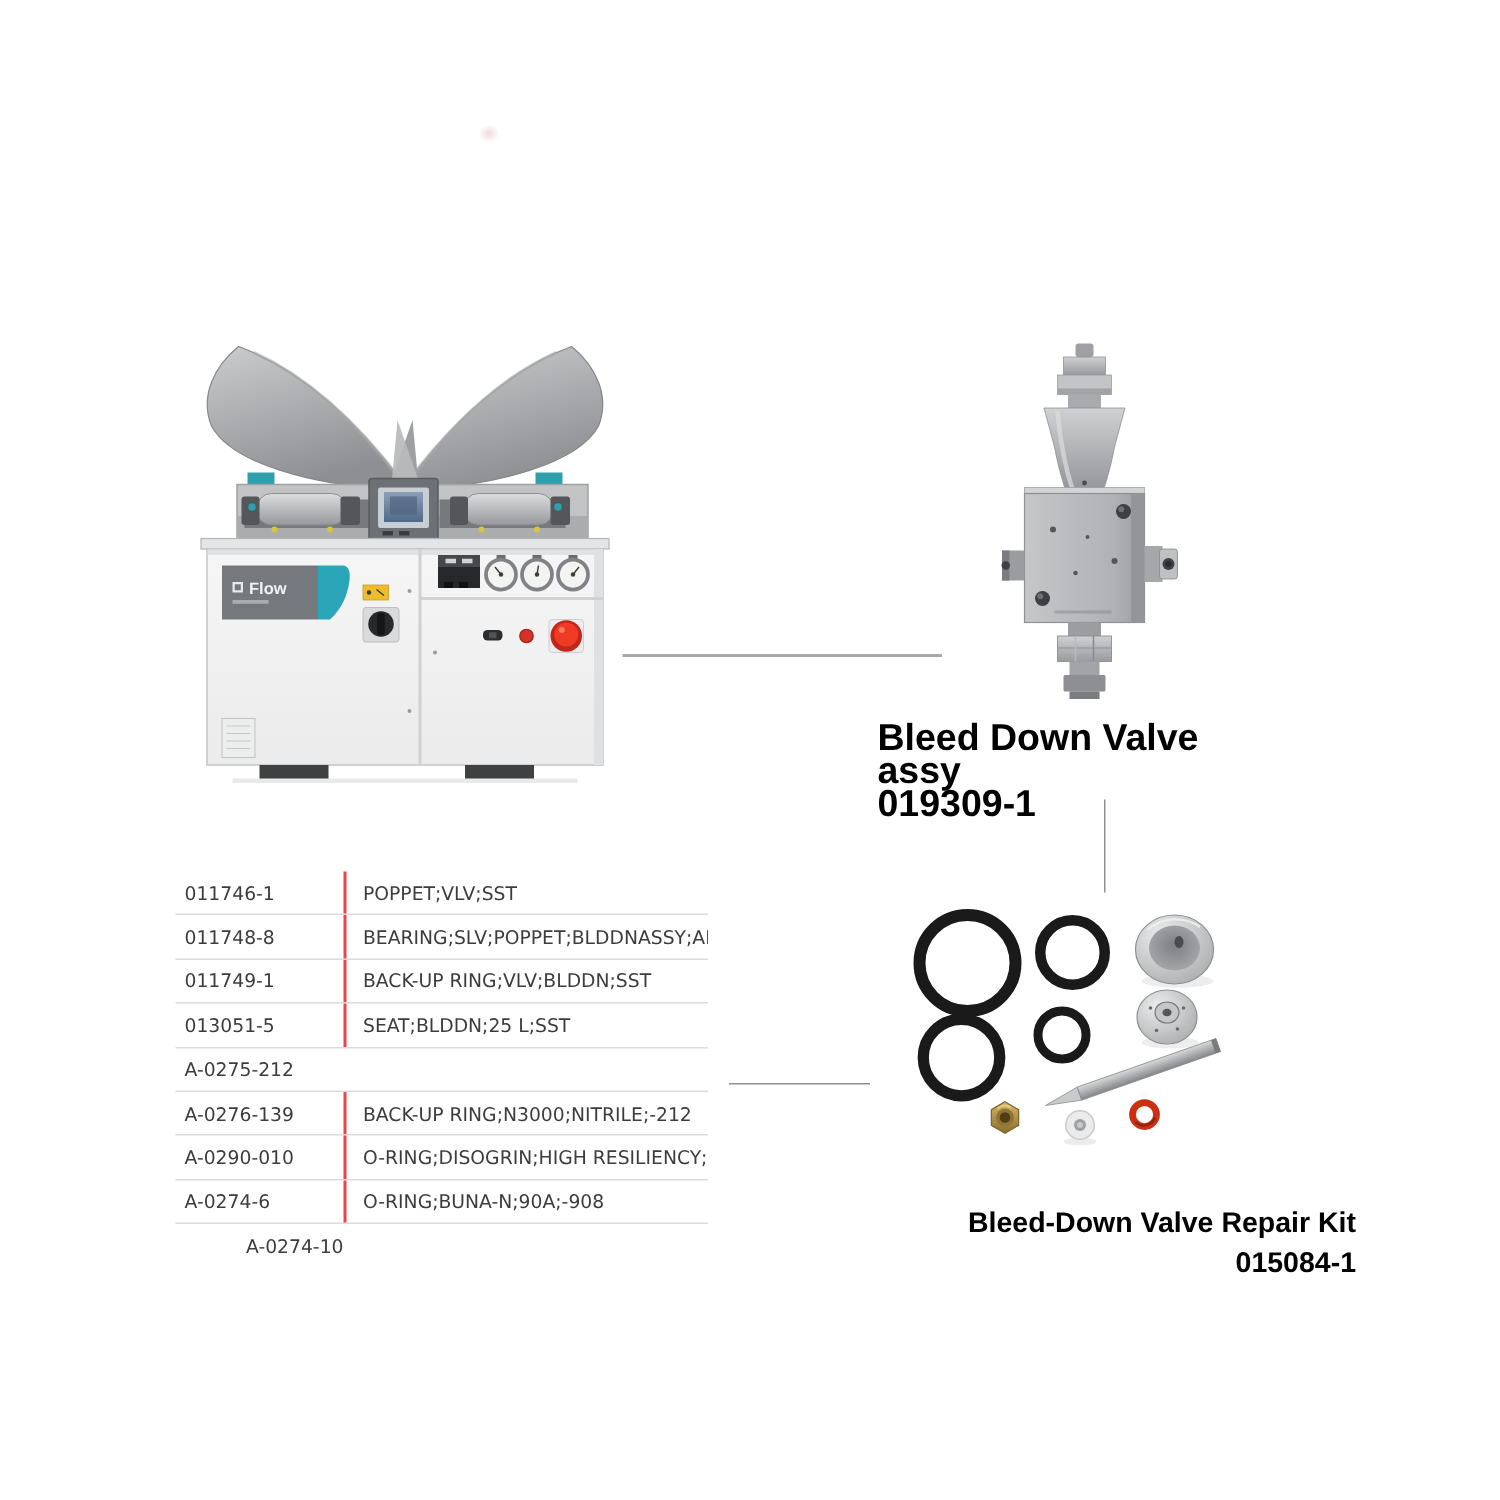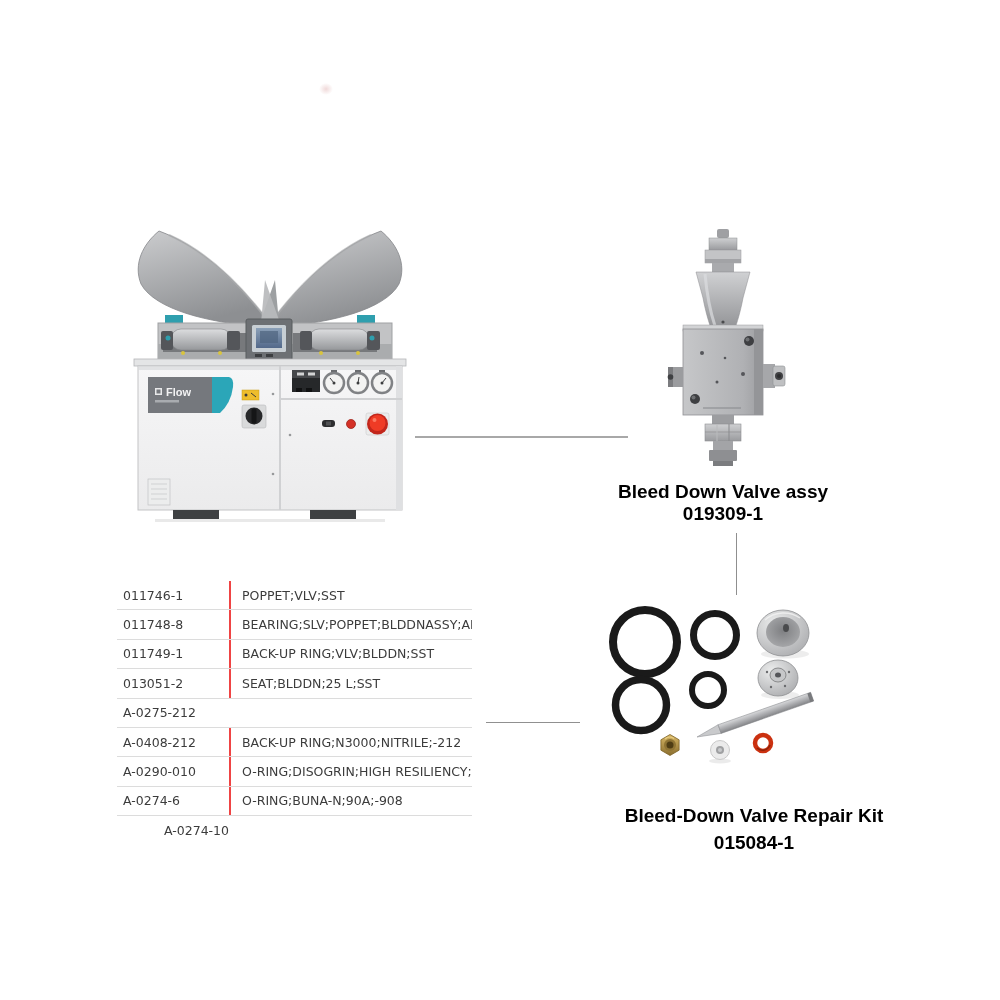--- a/index.html
+++ b/index.html
@@ -1,23 +1,23 @@
 <!DOCTYPE html>
 <html><head>
 <meta charset="utf-8">
 <style>
   html,body{margin:0;padding:0;background:#ffffff;}
   #page{position:relative;width:1000px;height:1000px;background:#ffffff;overflow:hidden;
         font-family:"Liberation Sans",sans-serif;}
   .abs{position:absolute;}
   .connector{position:absolute;background:#9a9a9a;}
   
-  .valve-label{position:absolute;left:585px;top:481px;width:276px;text-align:center;
-               font-weight:700;font-size:19px;line-height:22px;color:#000;}
-  .kit-label{position:absolute;left:604px;top:802px;width:300px;text-align:center;
+  .valve-label{position:absolute;left:585px;top:481px;width:276px;text-align:left;
+               font-weight:700;font-size:25px;line-height:22px;color:#000;}
+  .kit-label{position:absolute;left:604px;top:802px;width:300px;text-align:right;
              font-weight:700;font-size:19px;line-height:27px;color:#000;}
   
   .parts-table{position:absolute;left:105px;top:581px;width:367px;
                font-family:"DejaVu Sans",sans-serif;font-size:12.5px;color:#3c3c3c;}
   .parts-table .row{display:flex;align-items:center;height:29.4px;box-sizing:border-box;
                     border-bottom:1px solid #dcdcdc;margin-left:12px;}
   .parts-table .row:last-child{border-bottom:none;text-align:right;}
   .parts-table .cell{box-sizing:border-box;}
   .parts-table .part{width:112px;flex:none;padding-left:6px;}
   .parts-table .desc{flex:1;height:100%;display:flex;align-items:center;
@@ -325,30 +325,30 @@
         <div class="cell part">011748-8</div>
         <div class="cell desc">BEARING;SLV;POPPET;BLDDNASSY;ALUM BRZ</div>
       </div>
 
       <div class="row">
         <div class="cell part">011749-1</div>
         <div class="cell desc">BACK-UP RING;VLV;BLDDN;SST</div>
       </div>
 
       <div class="row">
-        <div class="cell part">013051-2</div>
+        <div class="cell part">013051-5</div>
         <div class="cell desc">SEAT;BLDDN;25 L;SST</div>
       </div>
 
       <div class="row">
         <div class="cell part">A-0275-212</div>
       </div>
 
       <div class="row">
-        <div class="cell part">A-0408-212</div>
+        <div class="cell part">A-0276-139</div>
         <div class="cell desc">BACK-UP RING;N3000;NITRILE;-212</div>
       </div>
 
       <div class="row">
         <div class="cell part">A-0290-010</div>
         <div class="cell desc">O-RING;DISOGRIN;HIGH RESILIENCY;-010</div>
       </div>
 
       <div class="row">
         <div class="cell part">A-0274-6</div>

